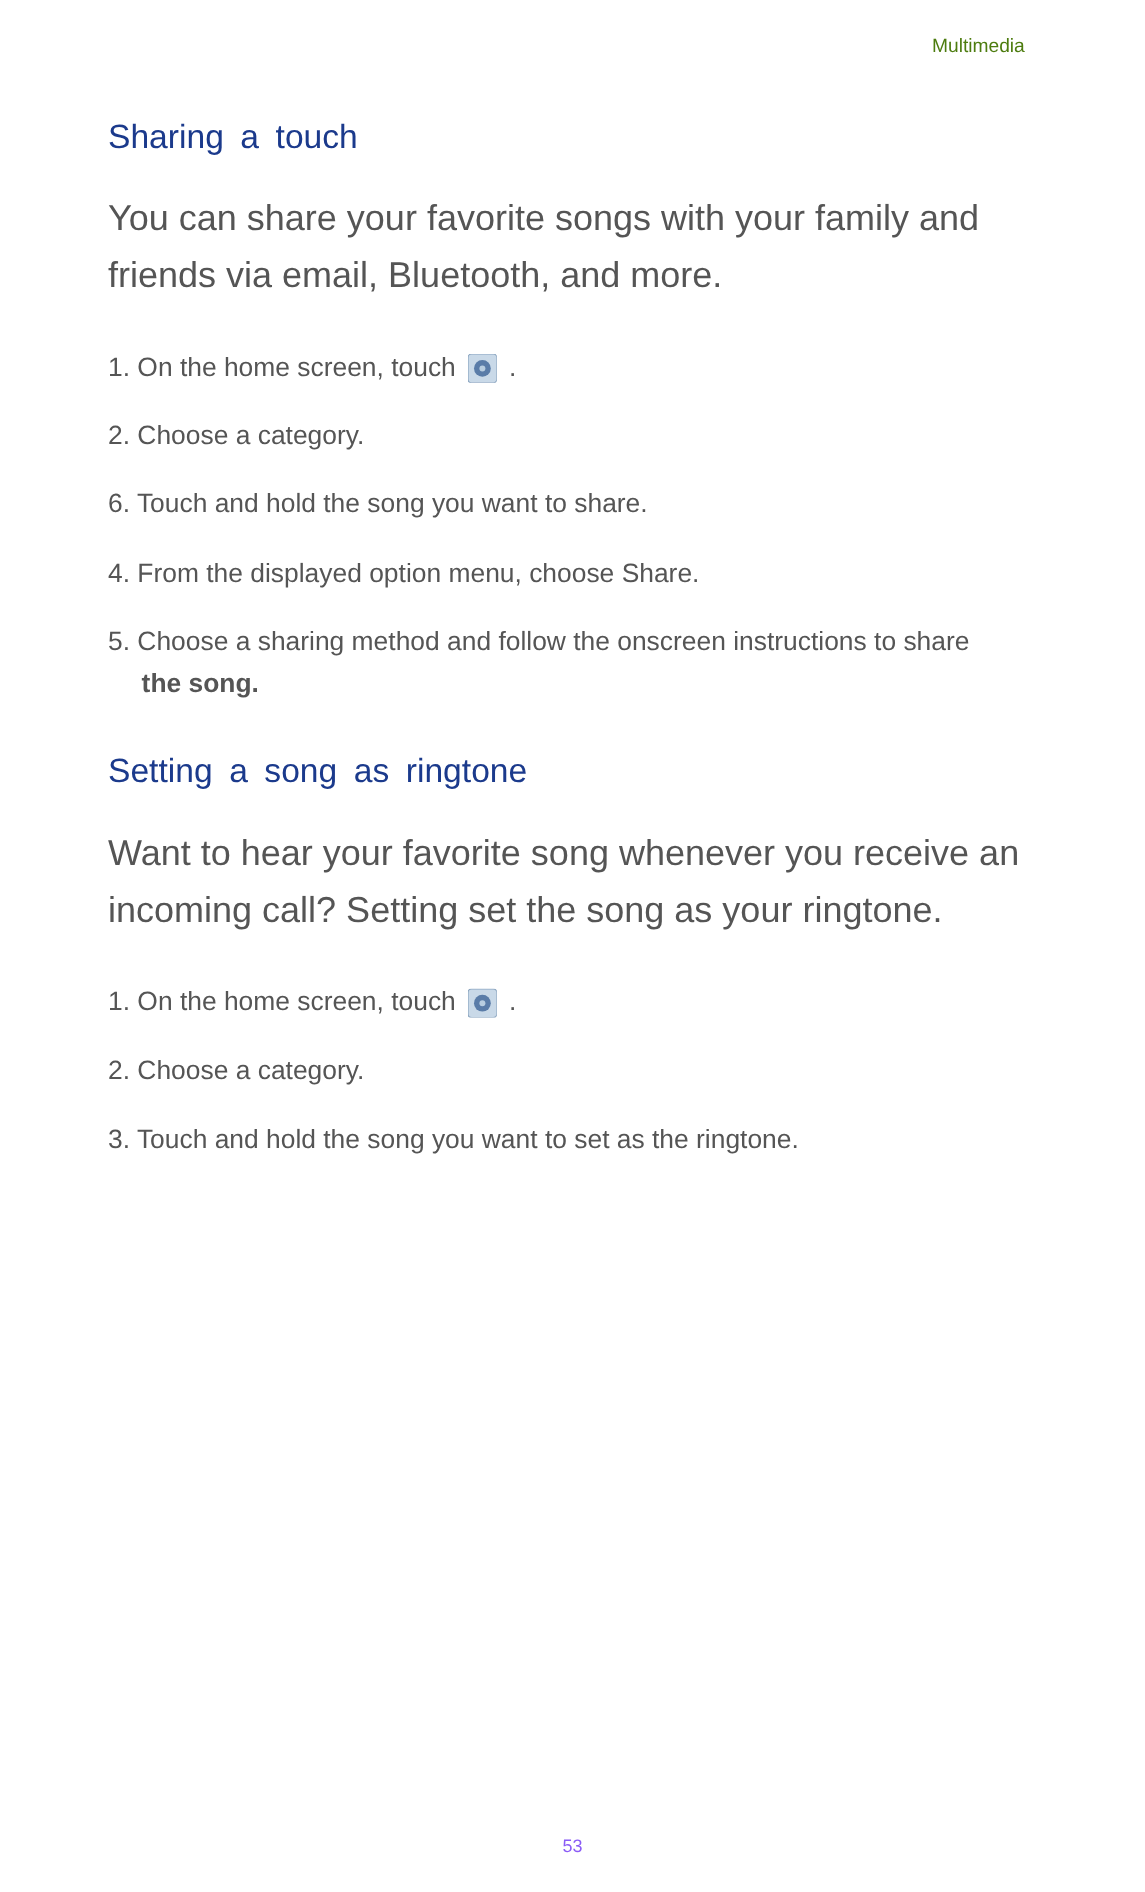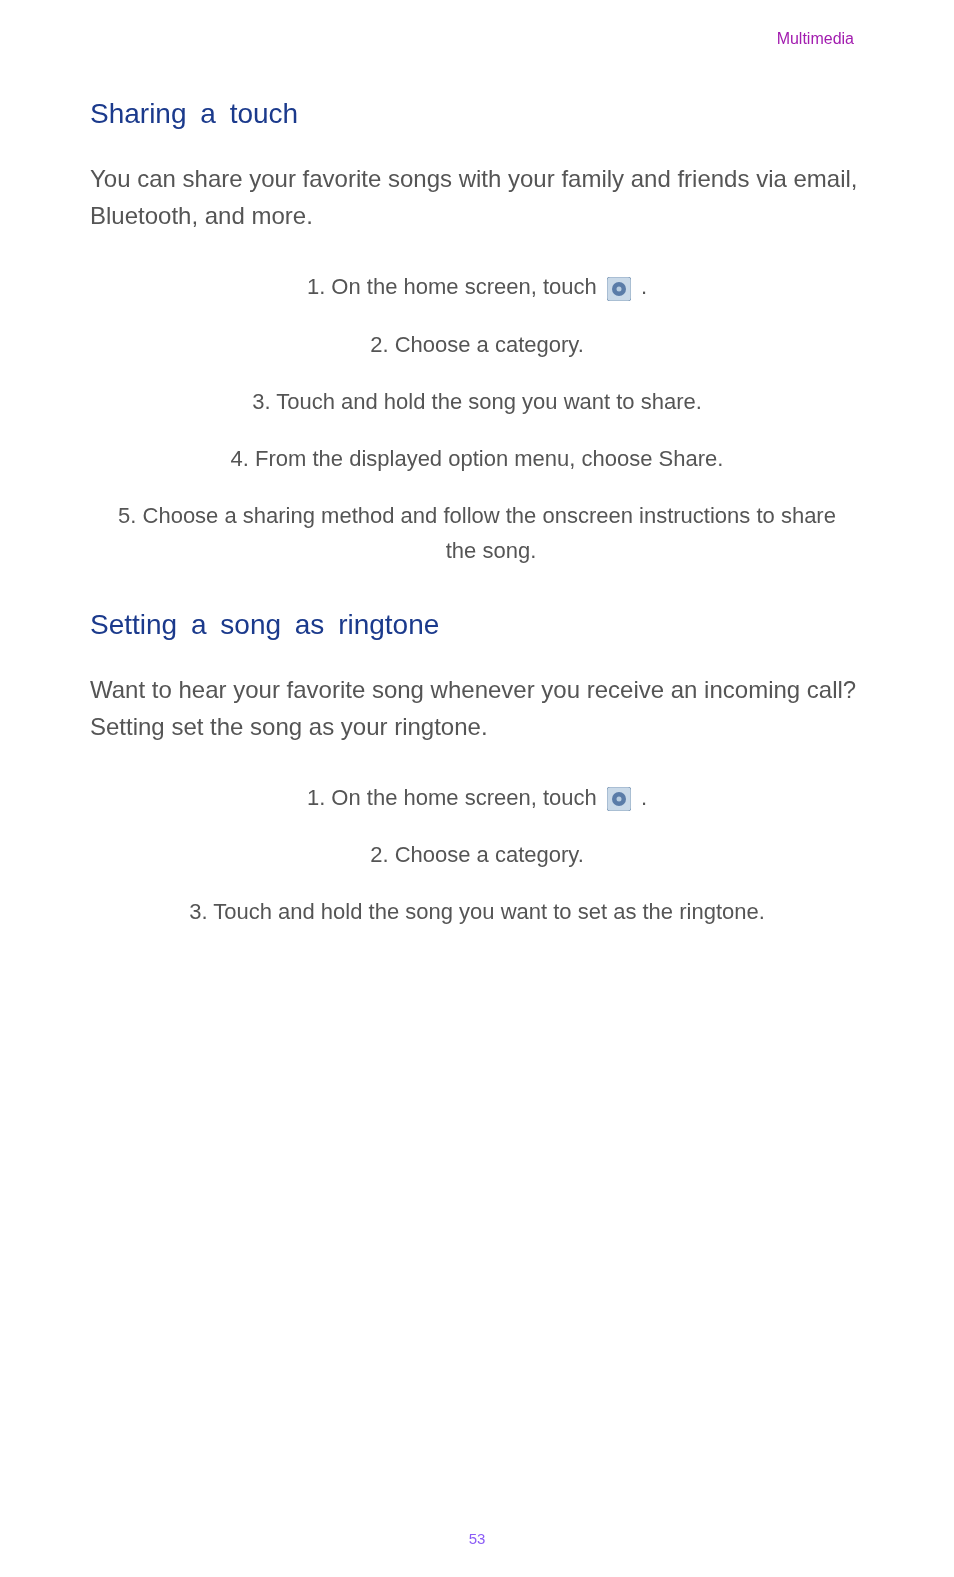--- a/index.html
+++ b/index.html
@@ -7,50 +7,50 @@
       width: 954px;
       height: 1577px;
       font-family: Arial, Helvetica, sans-serif;
       background: #ffffff;
       position: relative;
       padding: 30px 90px 0 90px;
     }
     .header-label {
       text-align: right;
       font-size: 16px;
-      color: #a21caf;
+      color: #4d7c0f;
       margin-bottom: 50px;
       padding-right: 10px;
     }
     .section-heading {
       color: #1b3a8c;
       font-size: 28px;
       font-weight: normal;
       word-spacing: 6px;
       margin-bottom: 30px;
     }
     .intro-para {
-      font-size: 24px;
+      font-size: 30px;
       color: #555555;
       line-height: 1.55;
       margin-bottom: 35px;
     }
     .steps {
       list-style: none;
       font-size: 22px;
       color: #555555;
     }
     .steps li {
       margin-bottom: 22px;
       line-height: 1.6;
       padding-left: 0;
-      text-align: center;
     }
     .step-continuation {
       padding-left: 28px;
+      font-weight: bold;
     }
     .music-icon {
       display: inline-block;
       width: 24px;
       height: 24px;
       vertical-align: middle;
       margin: 0 4px;
     }
     .music-icon svg {
       display: block;
@@ -81,21 +81,21 @@
       <span class="music-icon">
         <svg viewBox="0 0 24 24" width="24" height="24">
           <rect x="0" y="0" width="24" height="24" rx="3" fill="#c9d9e8" stroke="#8aa4bf" stroke-width="1"></rect>
           <circle cx="12" cy="12" r="7" fill="#5a7ca8"></circle>
           <circle cx="12" cy="12" r="2.5" fill="#b8cde0"></circle>
         </svg>
       </span>
       <span> .</span>
     </li>
     <li>2. Choose a category.</li>
-    <li>3. Touch and hold the song you want to share.</li>
+    <li>6. Touch and hold the song you want to share.</li>
     <li>
       <span>4. From the displayed option menu, choose </span><span class="bold-label">Share</span><span>.</span>
     </li>
     <li>
       <span>5. Choose a sharing method and follow the onscreen instructions to share</span><br>
       <span class="step-continuation">the song.</span>
     </li>
   </ol>
 </div>
 

